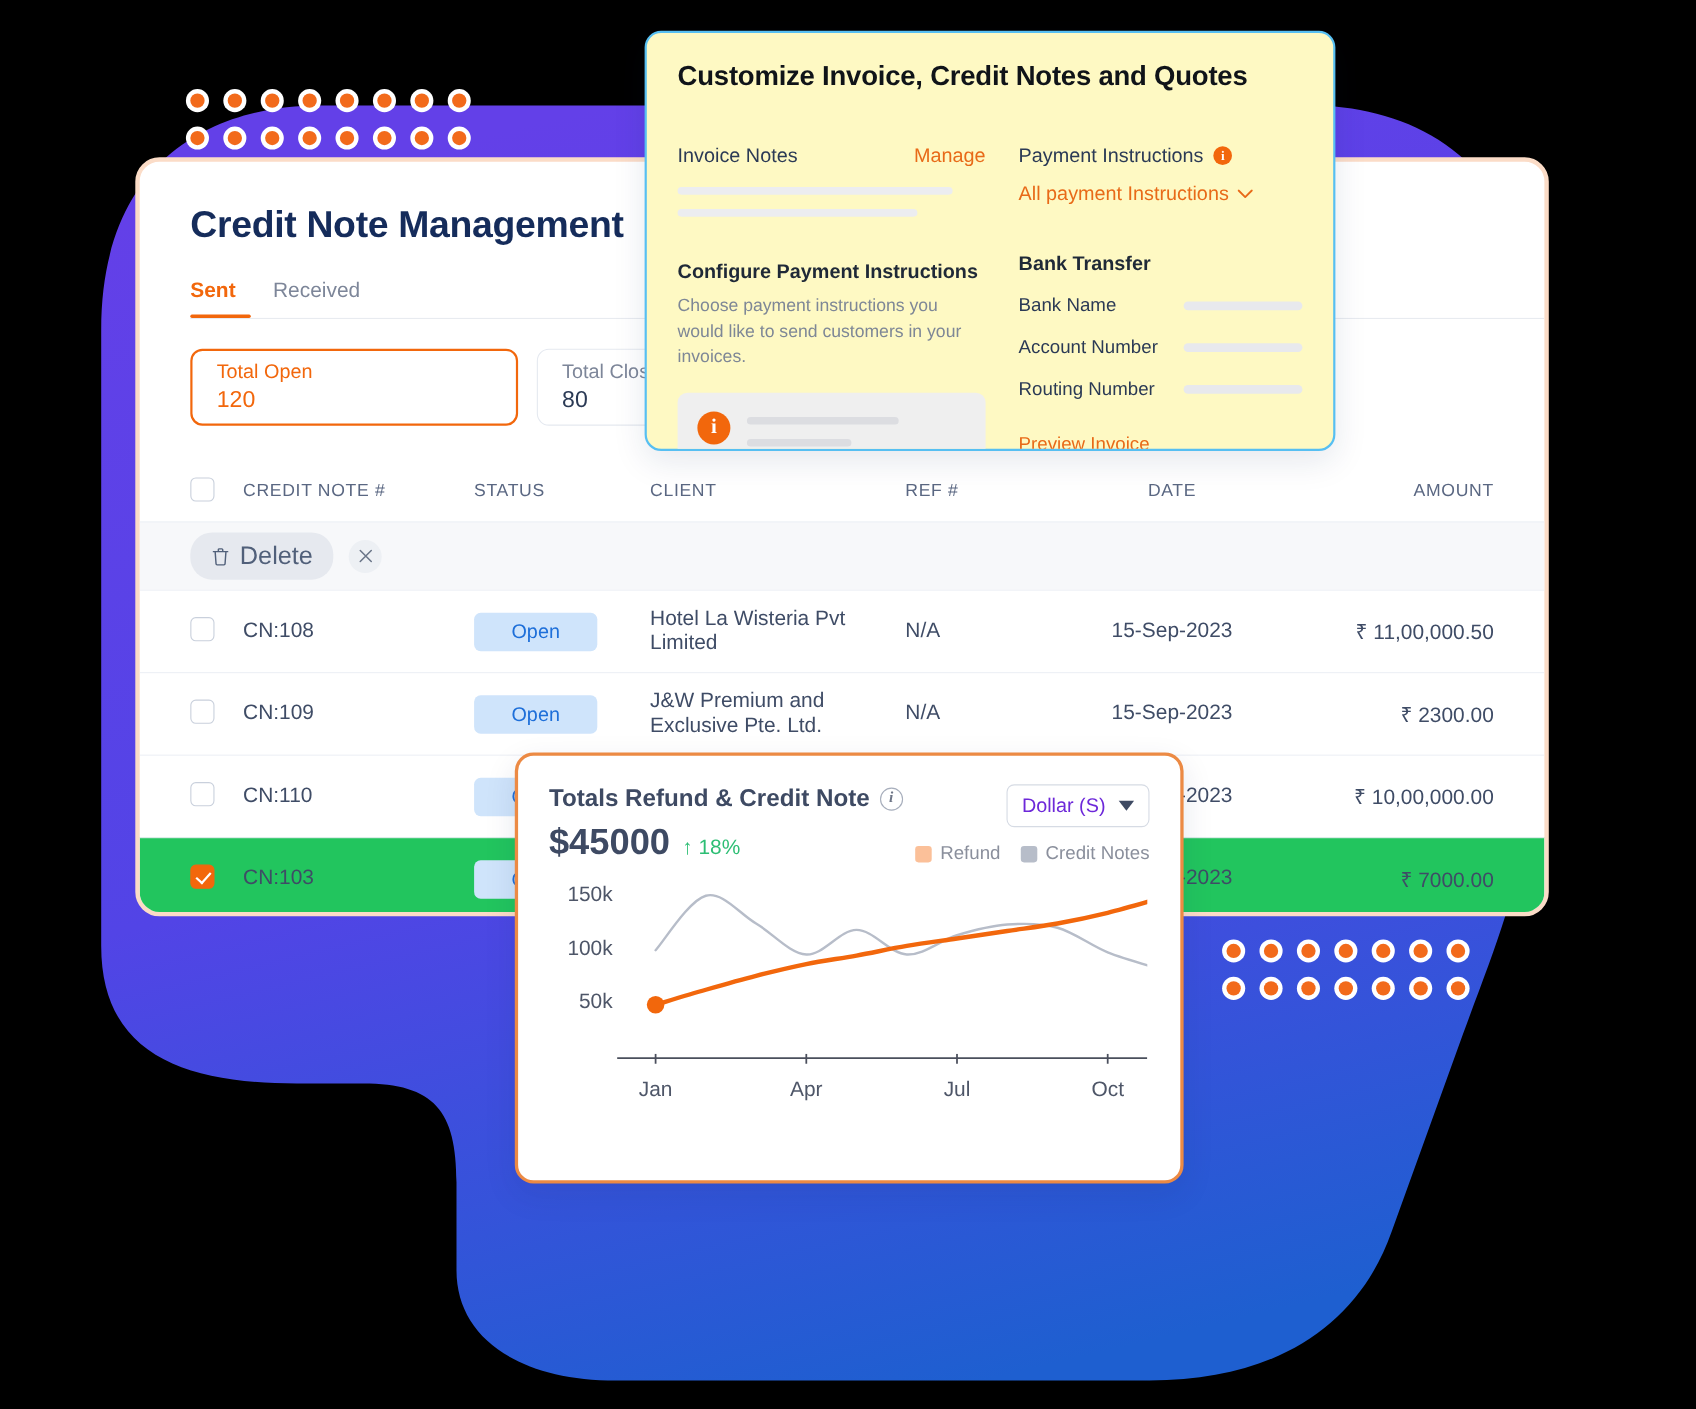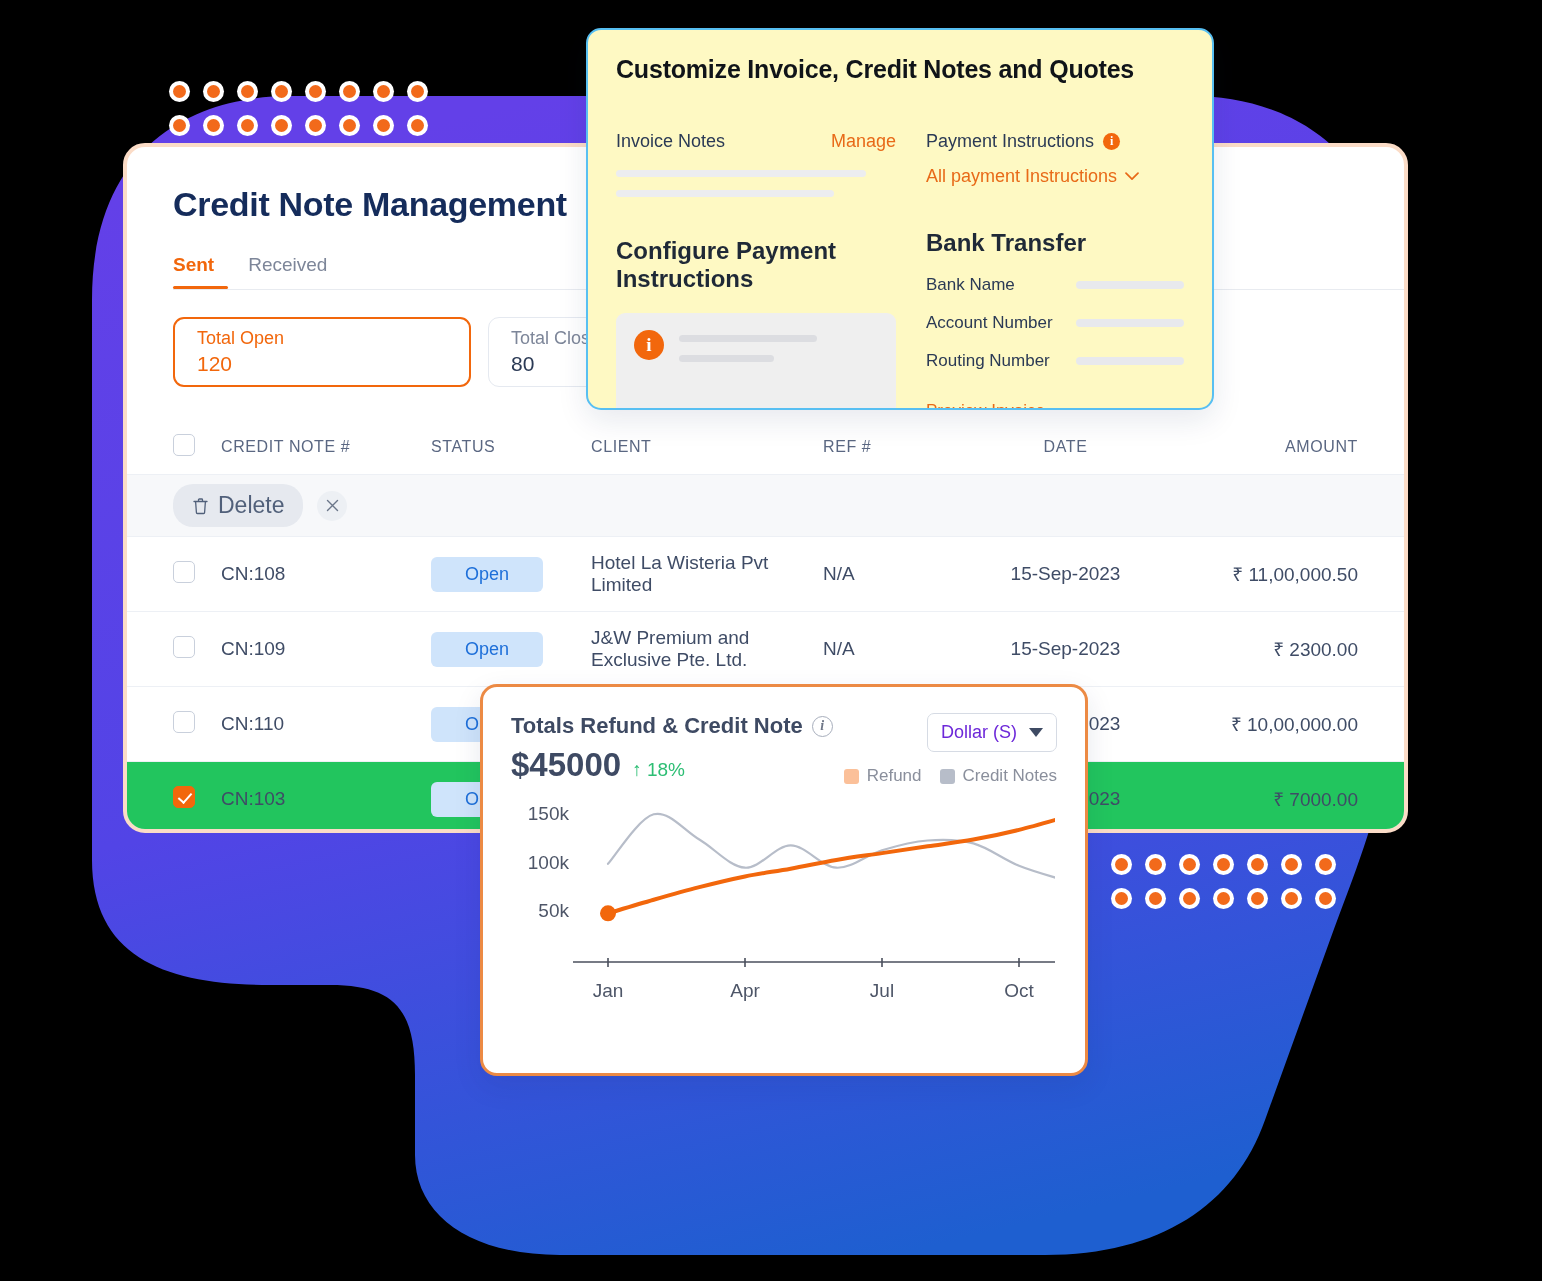--- a/index.html
+++ b/index.html
@@ -118,37 +118,37 @@
   .pc-right { flex:1; }
   .pop-rowhead { display:flex; align-items:center; justify-content:space-between; }
   .pop-h { font-size:18px; color:#2B3A55; }
   .pop-link { font-size:18px; color:#E86A18; cursor:pointer; }
   .skel { height:7px; border-radius:4px; background:#ECEDF0; }
   .info-dot {
     display:inline-flex; align-items:center; justify-content:center;
     width:17px; height:17px; border-radius:50%; background:#F2670C; color:#fff;
     font-size:12px; font-weight:bold; font-family:"Liberation Serif", serif;
   }
-  .pop-sub { font-size:24px; font-weight:bold; color:#1F2937; }
+  .pop-sub { font-size:18px; font-weight:bold; color:#1F2937; }
   .pop-desc { font-size:16px; color:#7E8796; line-height:1.45; margin-top:9px; }
   .note-box {
     margin-top:20px; background:#EFEFEF; border-radius:9px; padding:17px 18px;
     display:flex; gap:15px; align-items:flex-start; height:120px;
   }
   .note-i { width:30px; height:30px; border-radius:50%; background:#F2670C; color:#fff;
             display:flex; align-items:center; justify-content:center; font-size:19px; font-weight:bold;
             font-family:"Liberation Serif", serif; flex:0 0 30px; }
   .bank-row { display:flex; align-items:center; margin-top:18px; }
   .bank-lbl { font-size:17px; color:#2B3A55; width:150px; }
   .bank-bar { flex:1; height:8px; border-radius:4px; background:#E8E9ED; }
   .cut-text { font-size:17px; color:#E86A18; margin-top:30px; }
 
   
   #chart-card {
-    position:absolute; left:480px; top:684px; width:608px; height:392px;
+    position:absolute; left:468px; top:684px; width:608px; height:392px;
     background:#fff; border:3px solid #EC8A44; border-radius:17px;
     box-shadow:0 10px 28px rgba(20,40,90,.10); overflow:hidden;
   }
   .ch-pad { padding:26px 28px 0 28px; }
   .ch-top { display:flex; justify-content:space-between; align-items:flex-start; }
   #chart-title { font-size:22px; font-weight:bold; color:#3E4A63; display:flex; align-items:center; gap:9px; }
   .icirc { width:21px; height:21px; border-radius:50%; border:1.6px solid #A7AEBC; color:#6E7687;
            display:inline-flex; align-items:center; justify-content:center; font-size:14px;
            font-family:"Liberation Serif", serif; font-style:italic; }
   .ch-val { display:flex; align-items:baseline; gap:11px; margin-top:7px; }
@@ -418,20 +418,21 @@
         <div class="pc-left">
           <div class="pop-rowhead">
             <span class="pop-h">Invoice Notes</span>
             <span class="pop-link">Manage</span>
           </div>
           <div class="skel" style="width:250px;margin-top:18px"></div>
           <div class="skel" style="width:218px;margin-top:13px"></div>
 
           <div style="margin-top:40px">
             <div class="pop-sub">Configure Payment Instructions</div>
+            <div class="pop-desc">Choose payment instructions you would like to send customers in your invoices.</div>
           </div>
 
           <div class="note-box">
             <span class="note-i">i</span>
             <div style="flex:1;padding-top:5px">
               <div class="skel" style="width:138px;background:#DCDDE1"></div>
               <div class="skel" style="width:95px;margin-top:13px;background:#DCDDE1"></div>
             </div>
           </div>
         </div>

